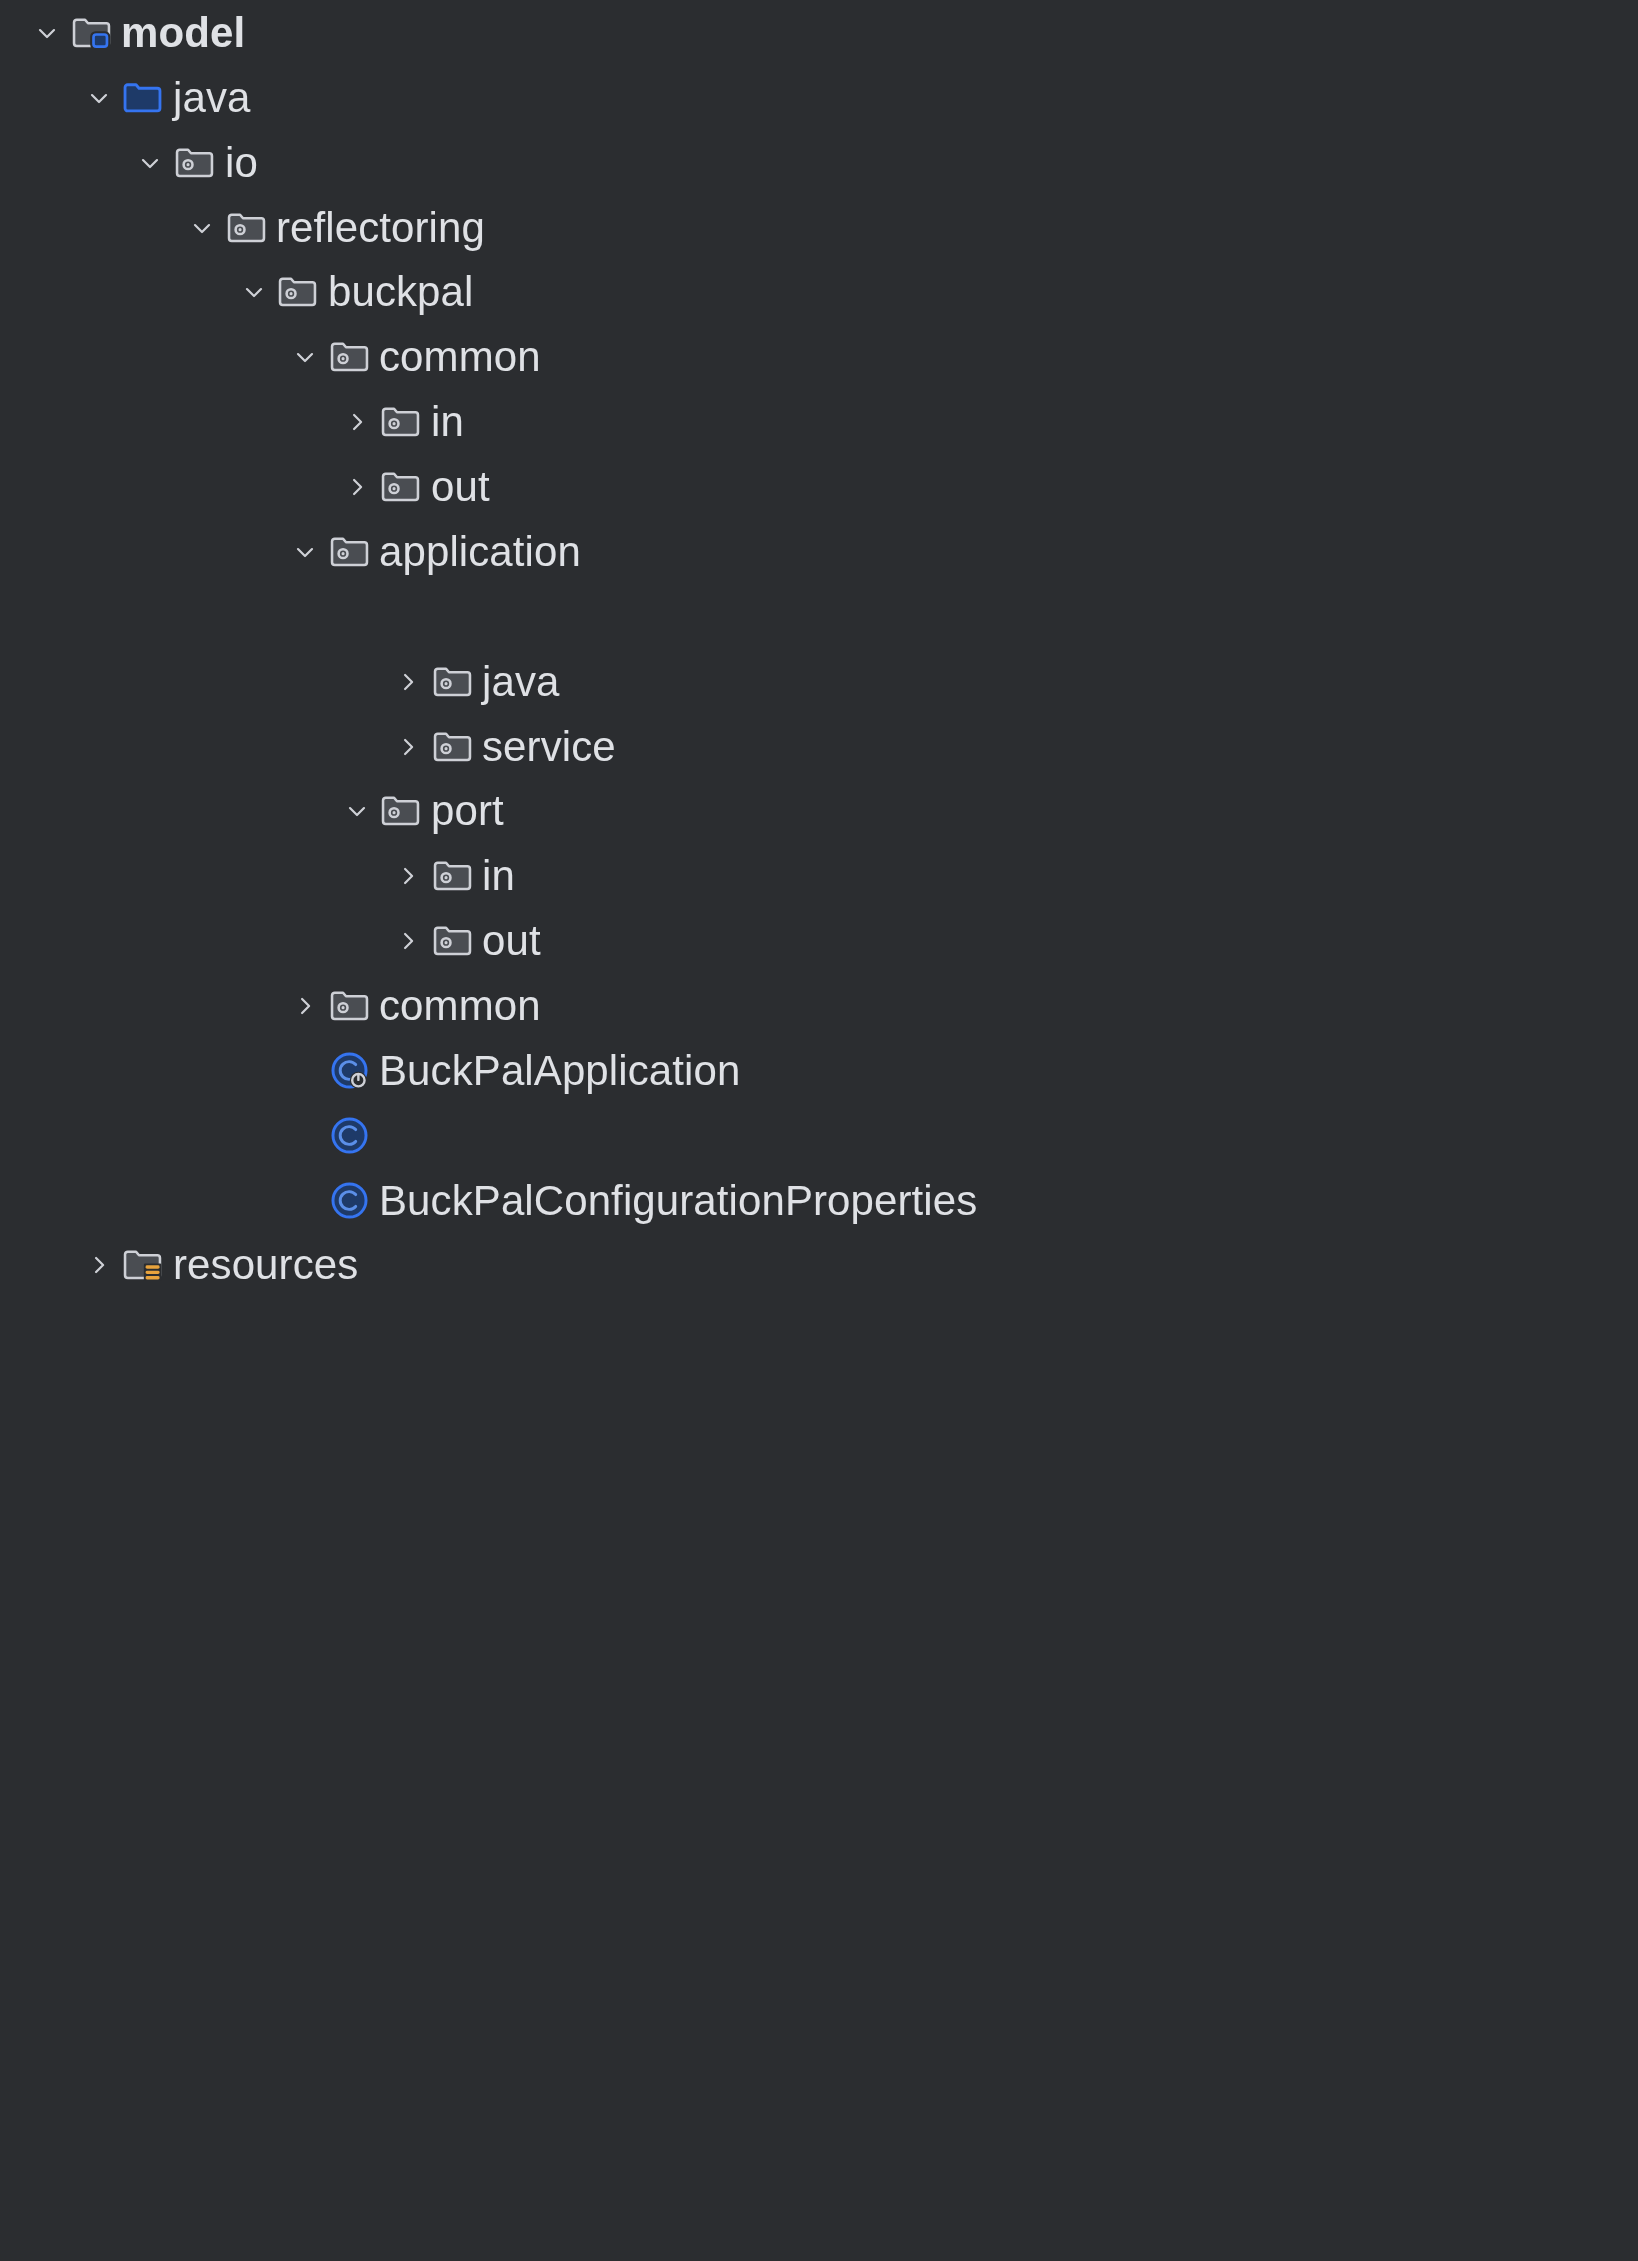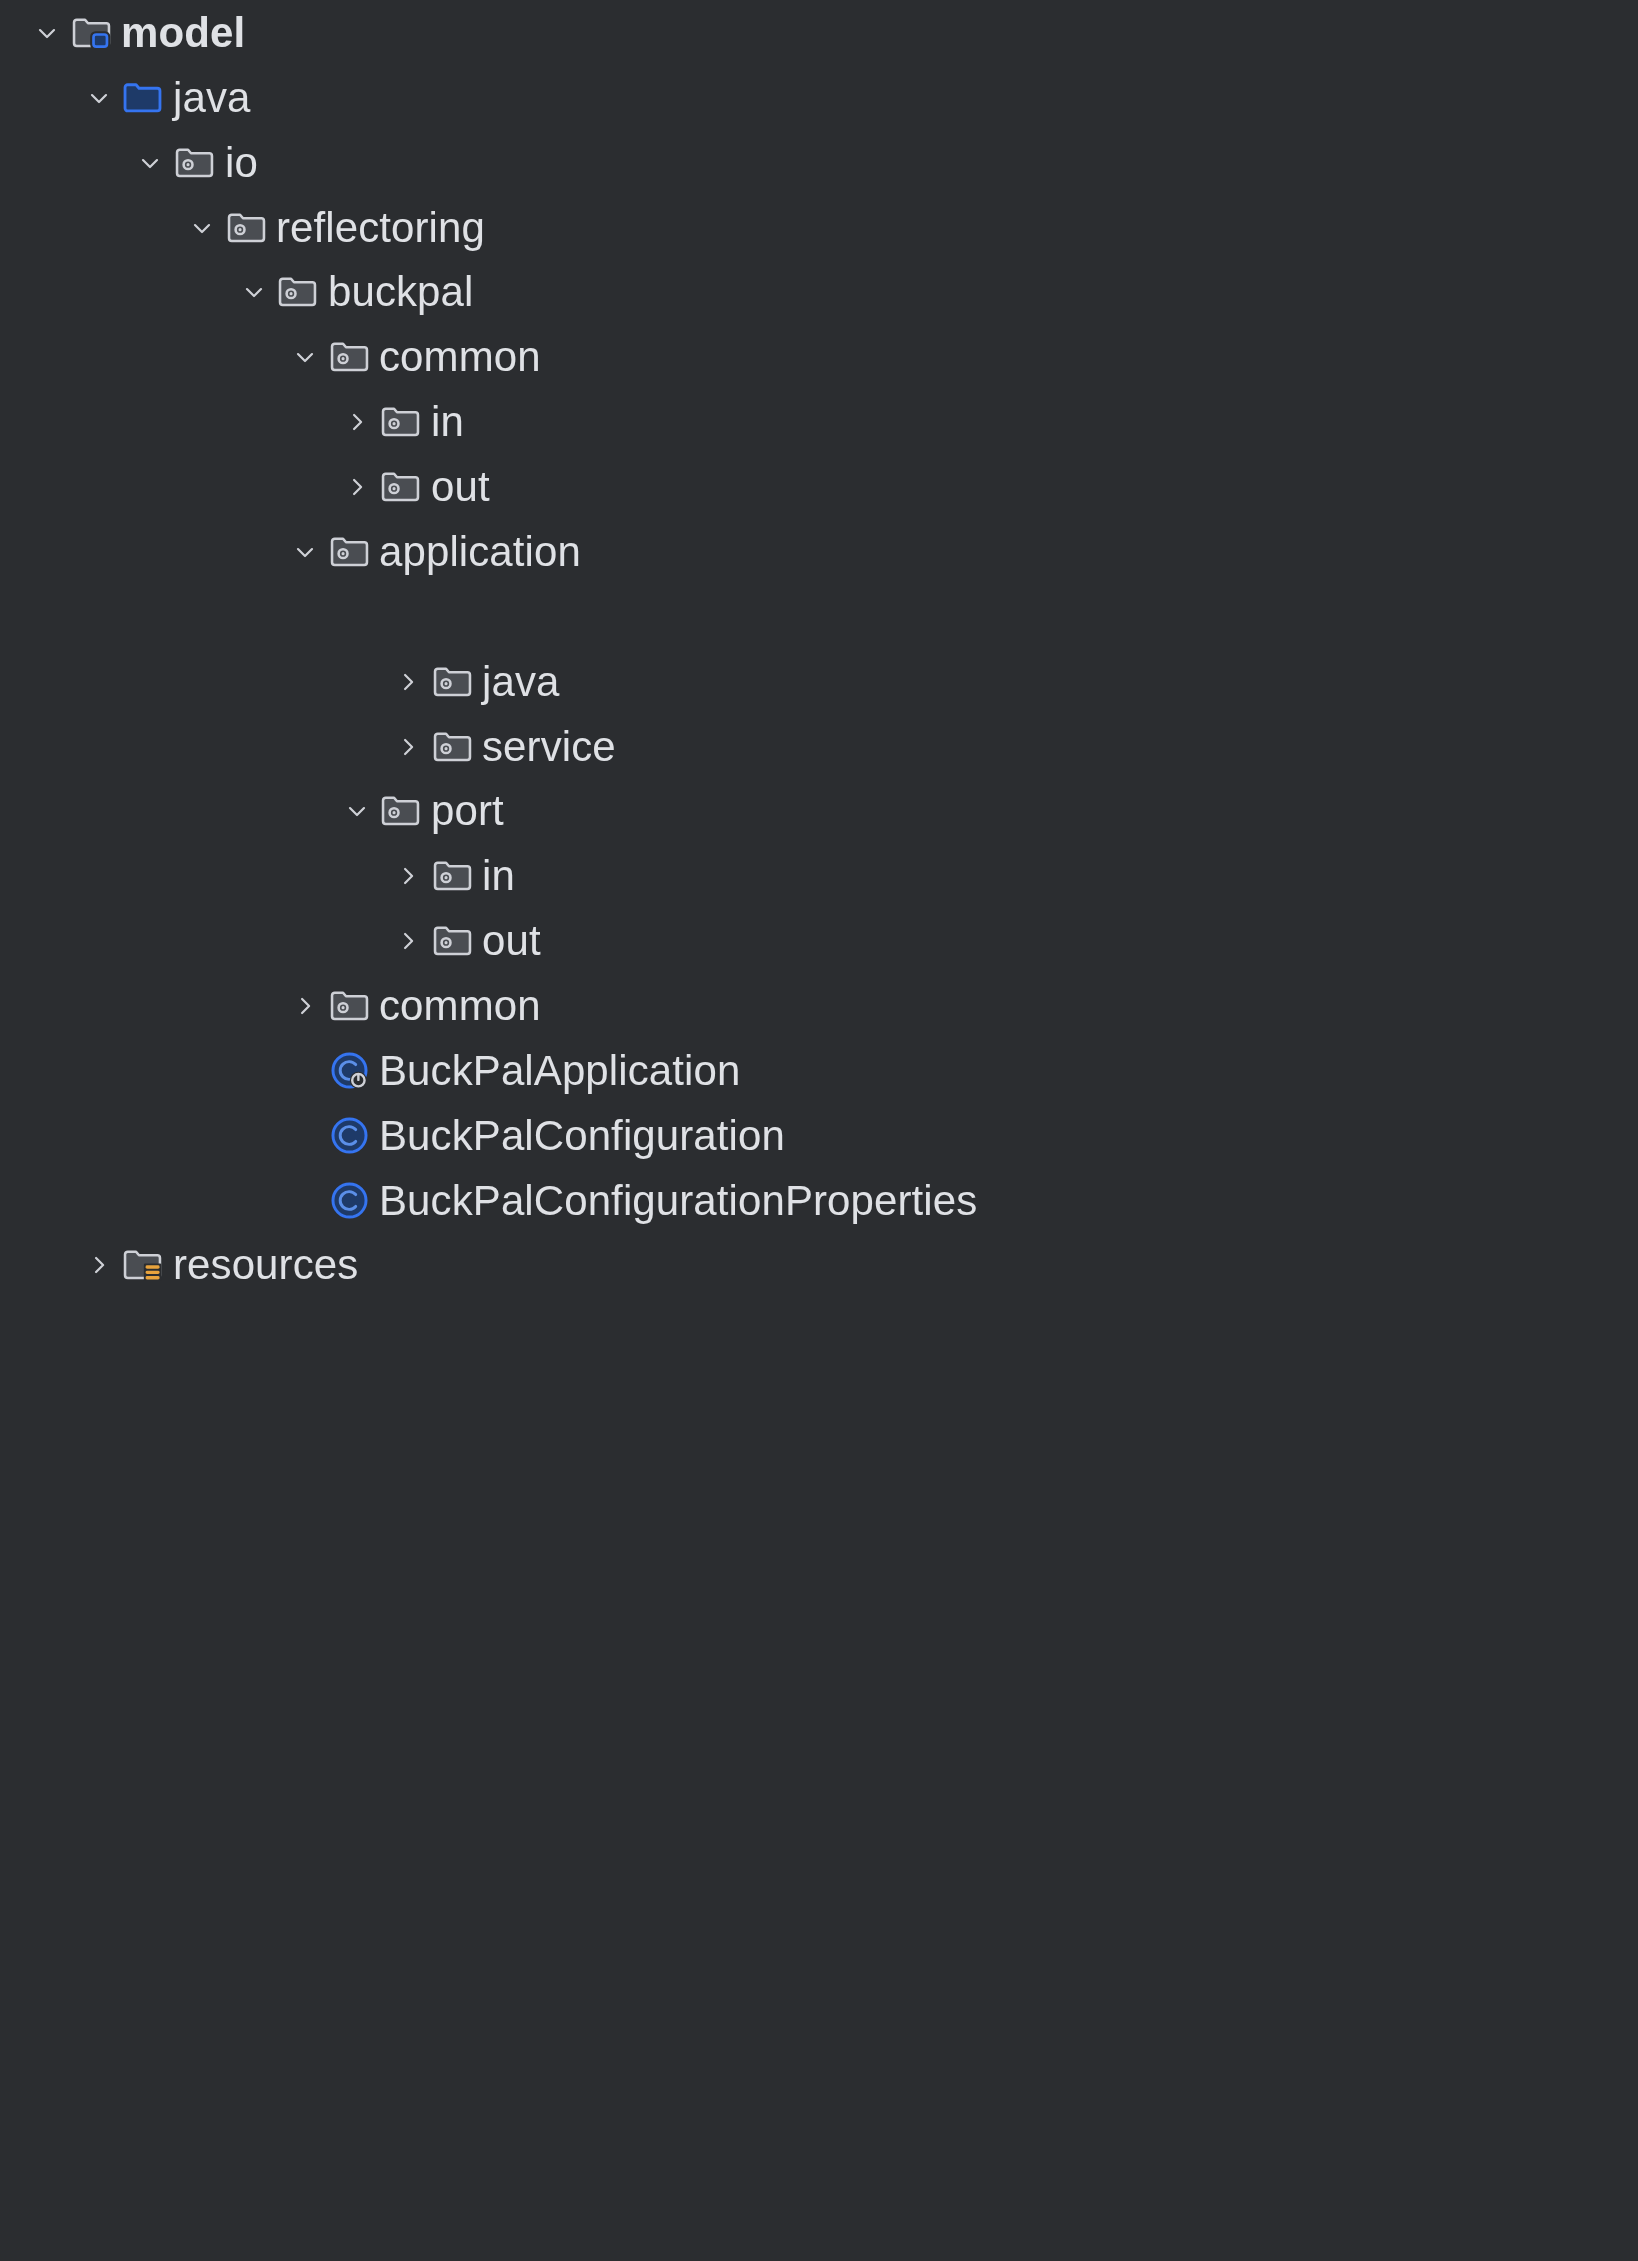--- a/index.html
+++ b/index.html
@@ -301,21 +301,20 @@
 </span>
       <span class="label" style="left: 379px;">BuckPalApplication</span>
     </div>
     <div class="row" style="top: 1103px;">
       <span class="icon" style="left: 328px; top: 10.8px;">
   <svg width="43" height="43" viewBox="0 0 32 32">
     <circle cx="16" cy="16" r="12.3" fill="#1e3a68" stroke="#3574f0" stroke-width="2.2"></circle>
     <path d="M20.6 11.6a6.6 6.6 0 1 0 0 8.8" fill="none" stroke="#5b8fe8" stroke-width="2.2" stroke-linecap="round"></path>
   </svg>
 </span>
-      <span class="label" style="left: 379px;">BuckPalConfiguration</span>
     </div>
     <div class="row" style="top: 1168px;">
       <span class="icon" style="left: 328px; top: 10.8px;">
   <svg width="43" height="43" viewBox="0 0 32 32">
     <circle cx="16" cy="16" r="12.3" fill="#1e3a68" stroke="#3574f0" stroke-width="2.2"></circle>
     <path d="M20.6 11.6a6.6 6.6 0 1 0 0 8.8" fill="none" stroke="#5b8fe8" stroke-width="2.2" stroke-linecap="round"></path>
   </svg>
 </span>
       <span class="label" style="left: 379px;">BuckPalConfigurationProperties</span>
     </div>

